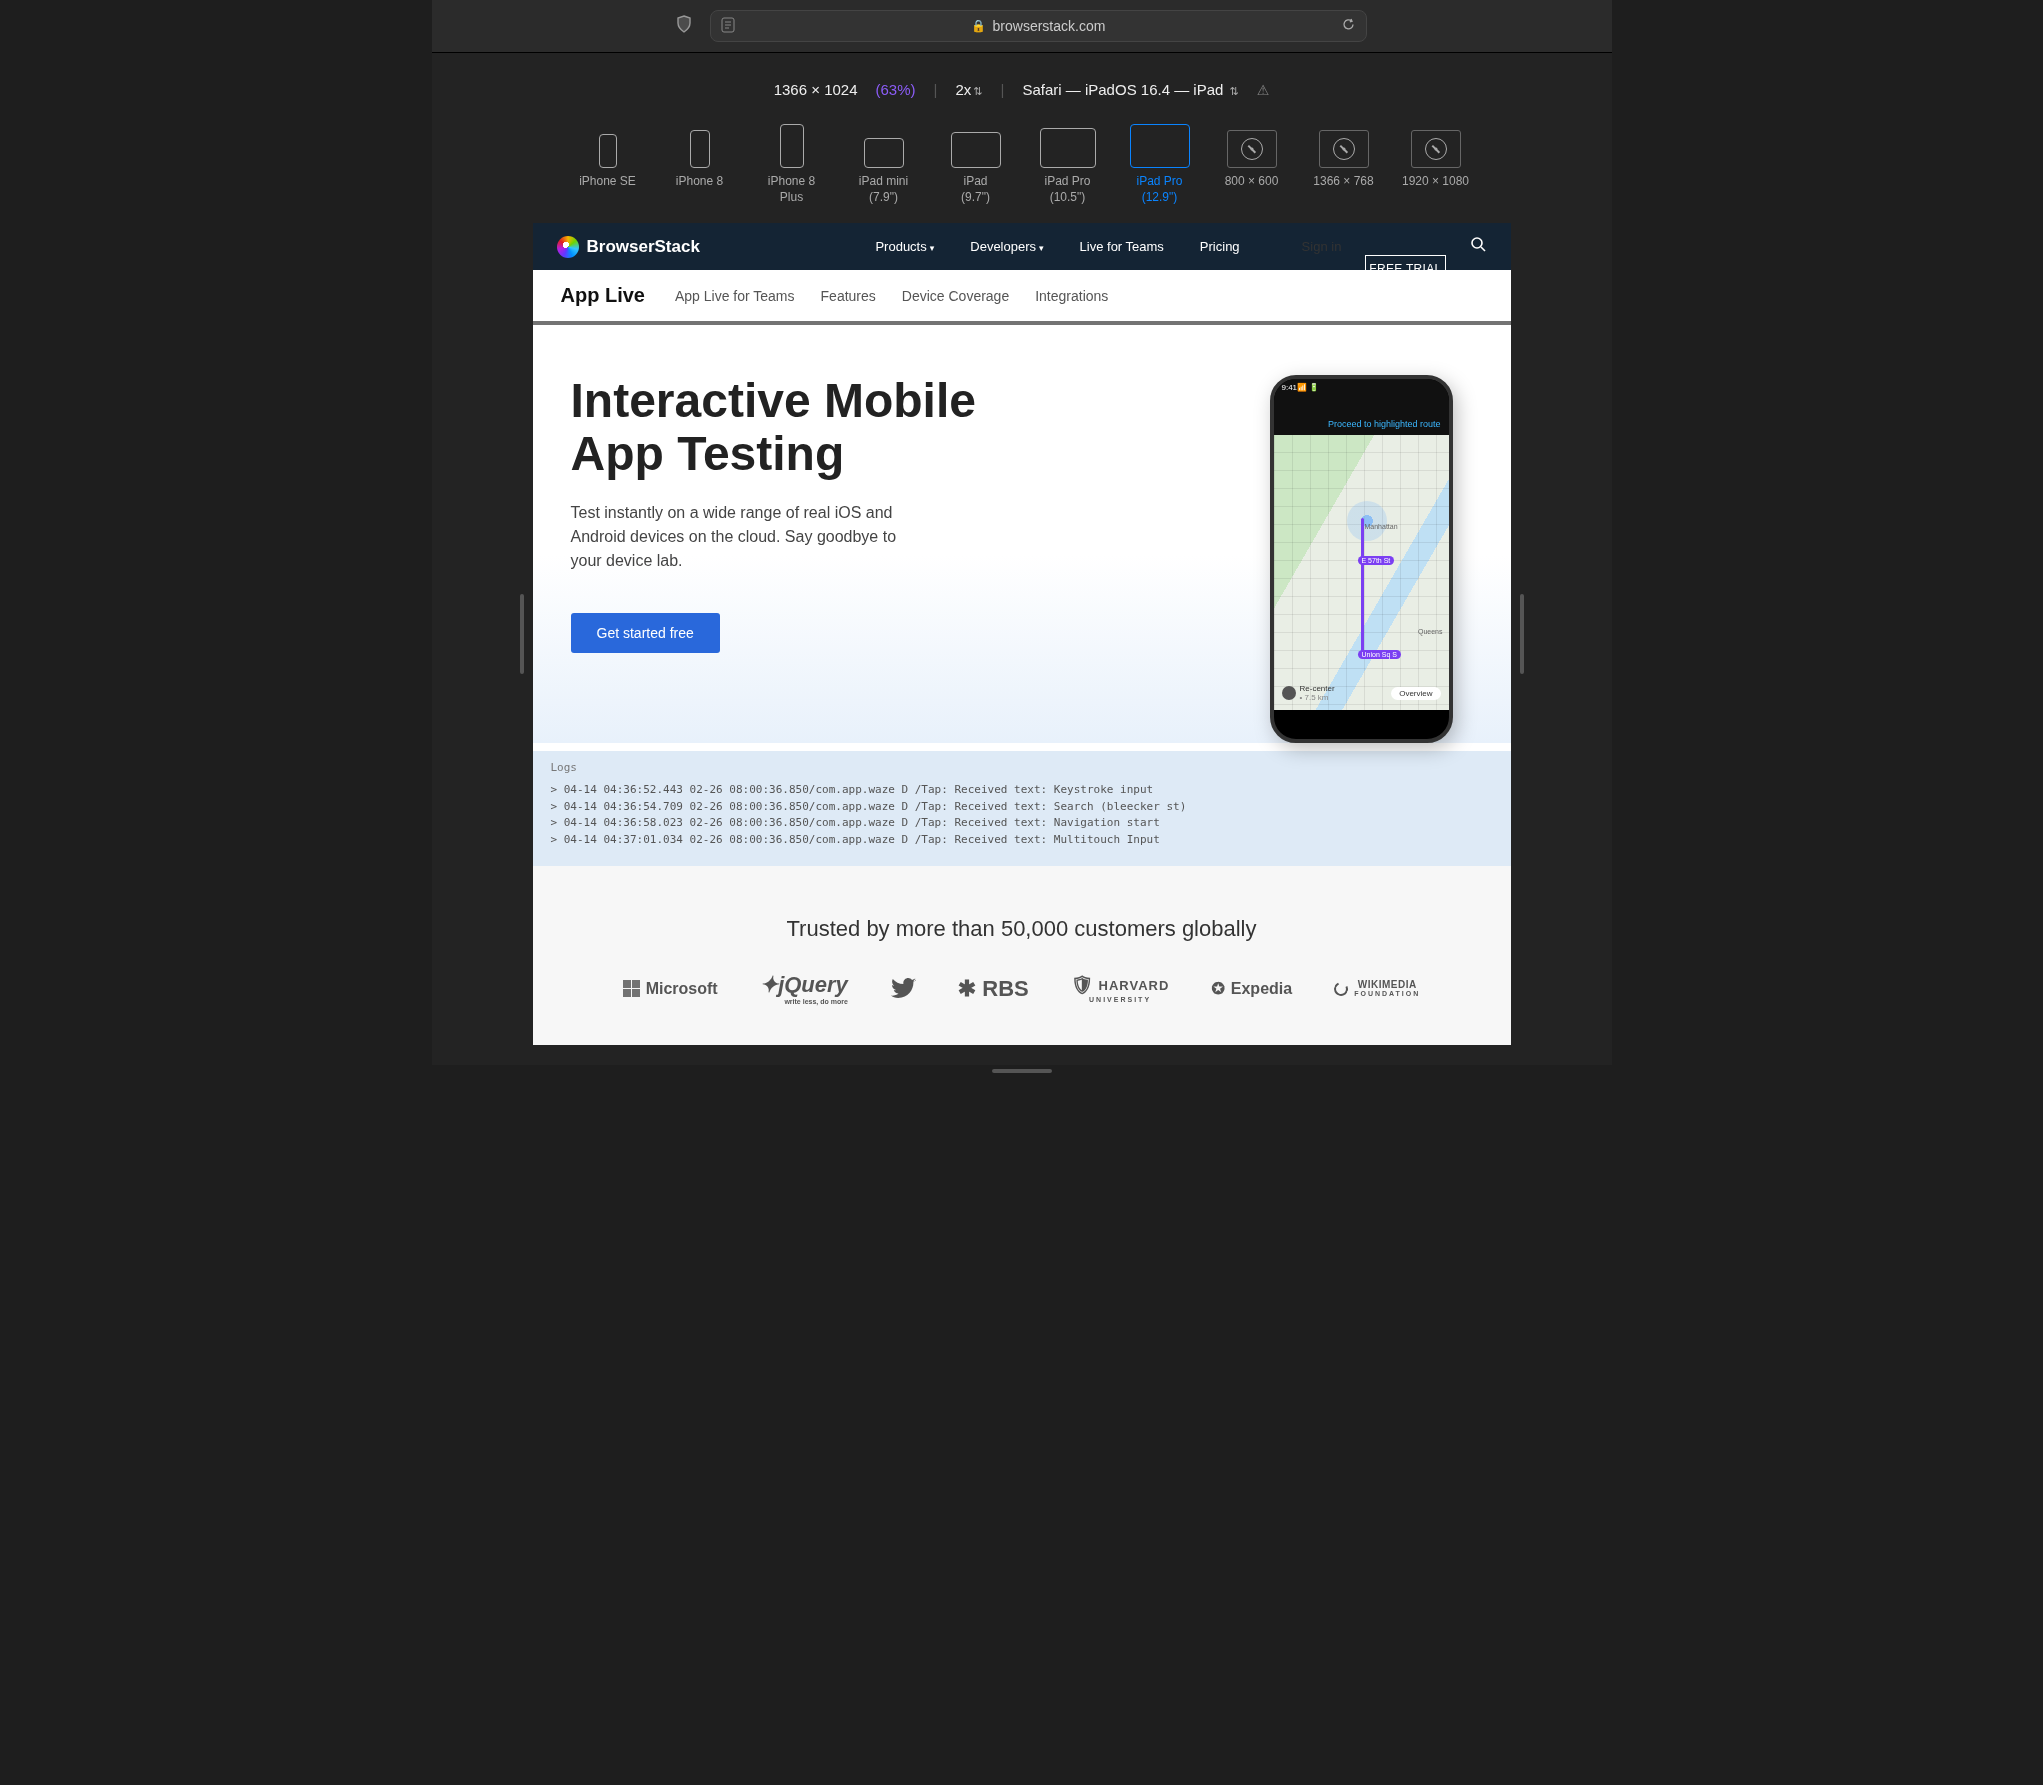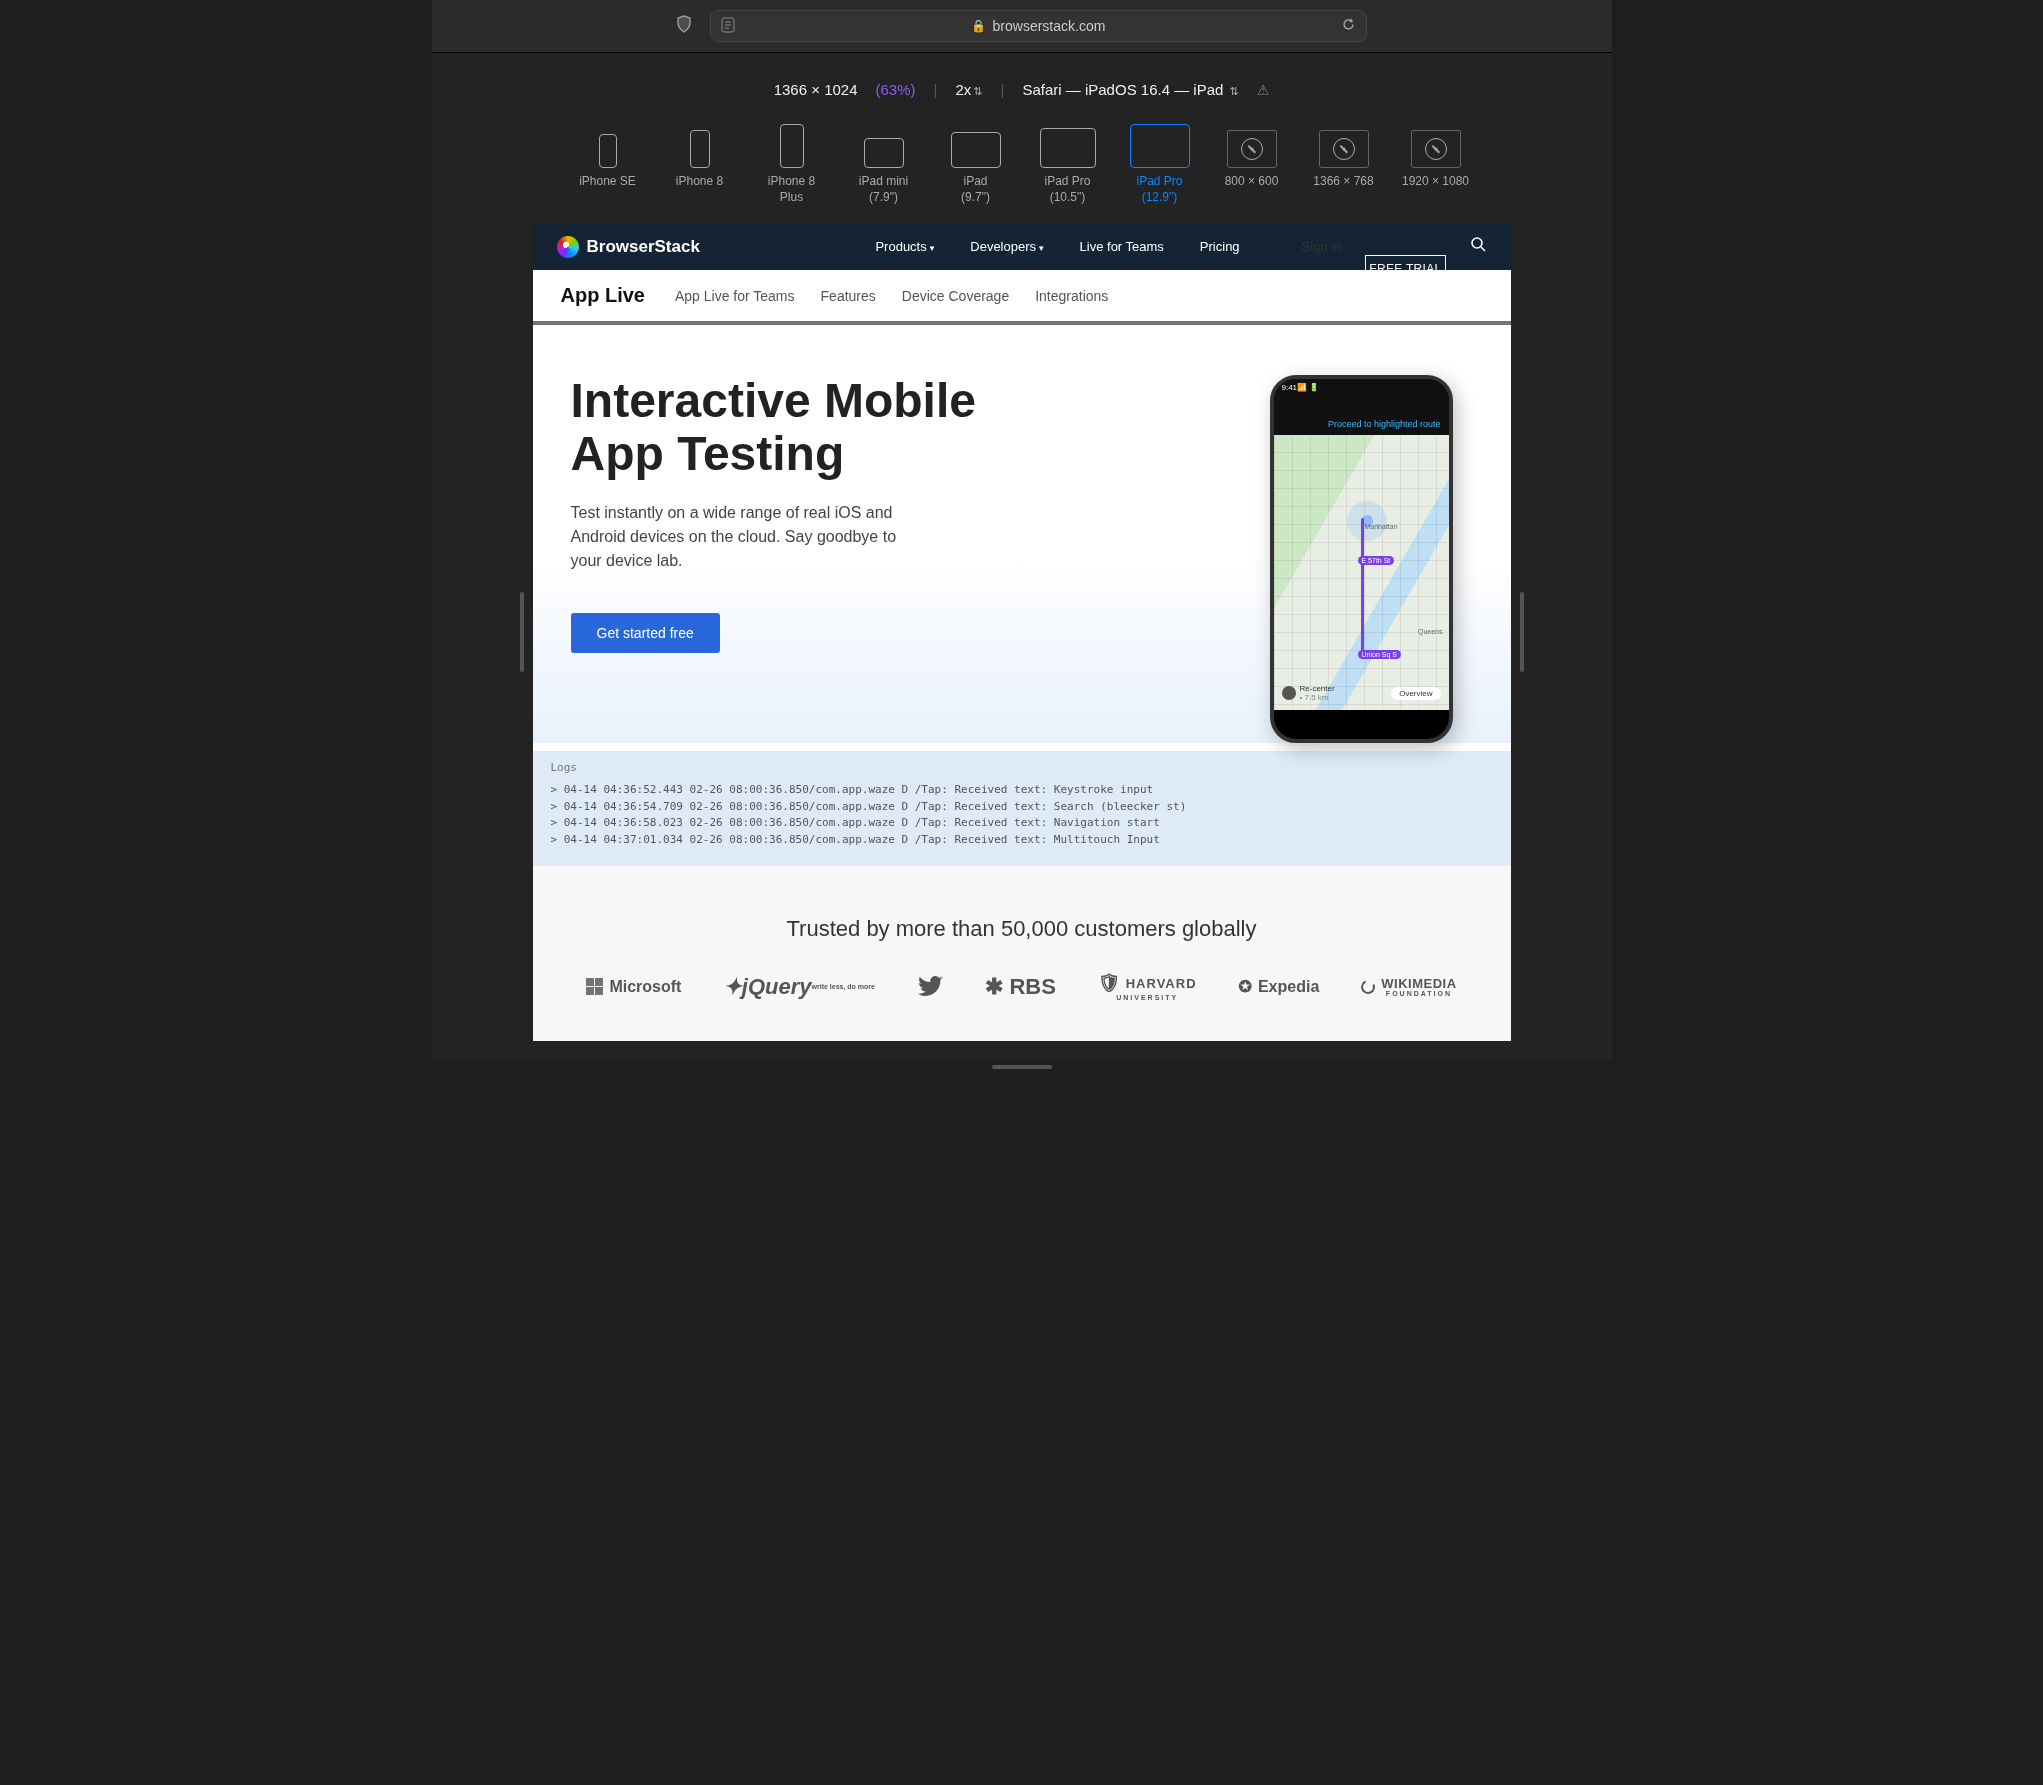--- a/index.html
+++ b/index.html
@@ -428,21 +428,21 @@
       <div class="brands">
         <div class="brand">
           <span class="ms-logo">
               <span></span>
               <span></span>
               <span></span>
               <span></span>
             </span>
           <span>Microsoft</span>
         </div>
-        <div class="brand" style="font-style:italic;flex-direction:row;gap:0;">
+        <div class="brand" style="font-style:italic;flex-direction:column;gap:0;align-items:flex-end;">
           <span style="font-size:22px;font-weight:700;">✦<span>jQuery</span></span>
           <span style="font-size:7px;font-style:normal;">write less, do more</span>
         </div>
         <div class="brand">
           <svg width="26" height="22" viewBox="0 0 26 22">
               <path d="M26 2.6c-1 .4-2 .7-3 .8 1-.6 1.9-1.6 2.3-2.8-1 .6-2.1 1-3.3 1.3C21 .7 19.7 0 18.3 0c-2.8 0-5 2.3-5 5 0 .4 0 .8.1 1.1C9.2 5.9 5.4 3.9 2.8.9c-.4.7-.7 1.6-.7 2.5 0 1.8.9 3.3 2.2 4.2-.8 0-1.6-.3-2.3-.6v.1c0 2.4 1.7 4.5 4 4.9-.4.1-.9.2-1.3.2-.3 0-.6 0-.9-.1.6 2 2.5 3.4 4.7 3.5-1.7 1.3-3.9 2.1-6.2 2.1-.4 0-.8 0-1.2-.1C2.4 19.2 5.2 20 8.2 20c9.8 0 15.2-8.1 15.2-15.2v-.7c1-.7 1.9-1.7 2.6-2.7z" fill="#555"></path>
             </svg>
         </div>
         <div class="brand" style="font-size:22px;">
           <span>✱</span>
@@ -455,21 +455,21 @@
           </div>
           <span style="font-size:7px;letter-spacing:2px;">UNIVERSITY</span>
         </div>
         <div class="brand">
           <span>✪</span>
           <span>Expedia</span>
         </div>
         <div class="brand" style="flex-direction:row;">
           <span class="wiki-ring"></span>
           <div style="display:flex;flex-direction:column;line-height:1;">
-            <span style="font-size:13px;letter-spacing:0.5px;">WIKIMEDIA</span>
+            <span style="font-size:10px;letter-spacing:0.5px;">WIKIMEDIA</span>
             <span style="font-size:7px;letter-spacing:2px;">FOUNDATION</span>
           </div>
         </div>
       </div>
     </div>
 
   </div>
 
   <div class="side-handle"></div>
 </div>

